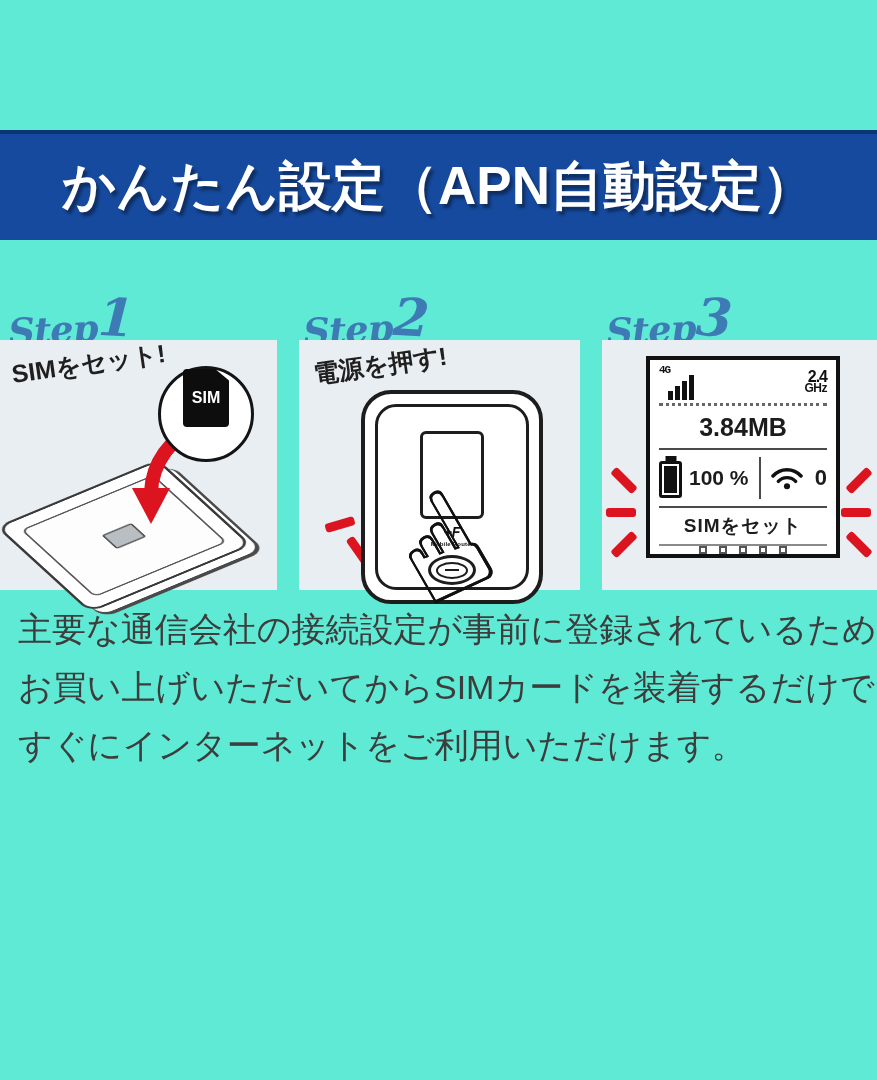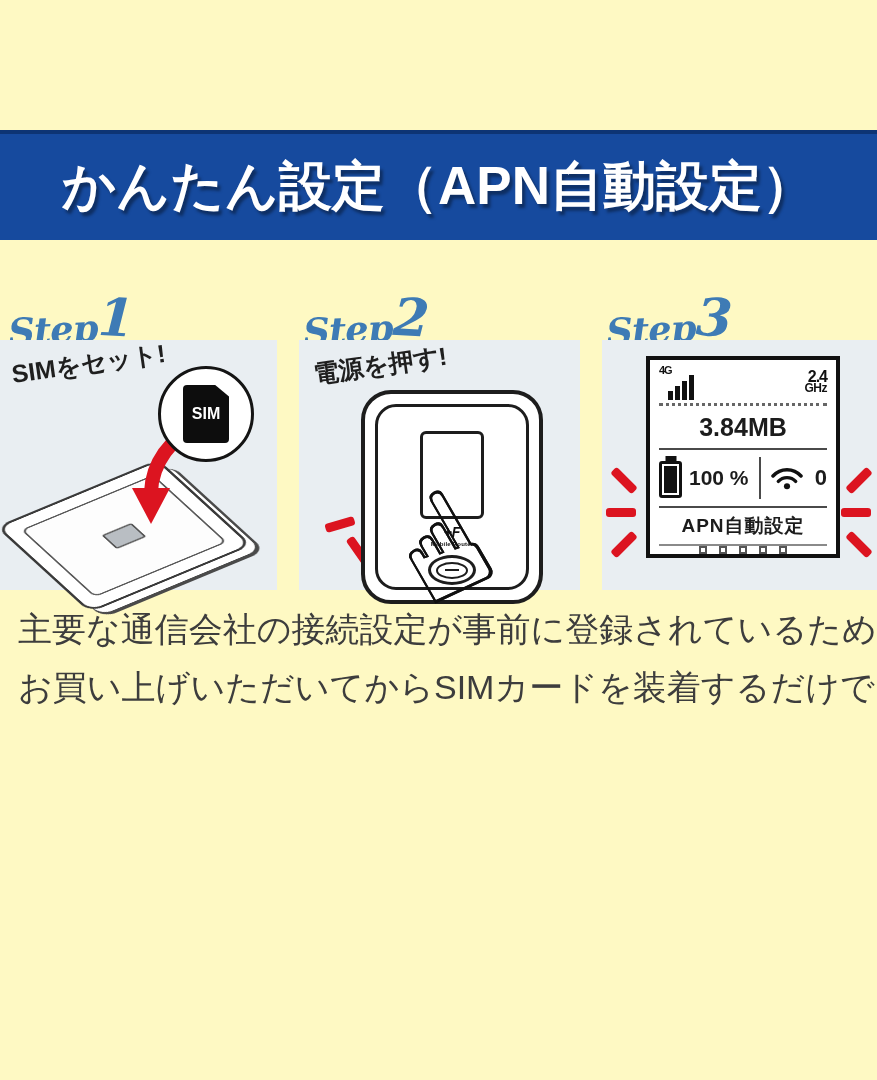--- a/index.html
+++ b/index.html
@@ -1,18 +1,18 @@
 <!DOCTYPE html>
 <html><head>
 <meta charset="utf-8">
 <style>
   * { margin:0; padding:0; box-sizing:border-box; }
   html,body { background:#ffffff; }
   body { font-family:"Liberation Sans", sans-serif; }
-  .canvas { position:relative; width:877px; height:1080px; background:#fef9c3; overflow:hidden; margin:0 auto; }
+  .canvas { position:relative; width:877px; height:1080px; background:#5eead4; overflow:hidden; margin:0 auto; }
 
   
   .banner { position:absolute; top:130px; left:0; width:877px; height:110px;
             background:#164a9e; border-top:4px solid #0d3474;
             display:flex; align-items:center; justify-content:center; }
   .banner-title { color:#ffffff; font-size:53px; font-weight:bold; letter-spacing:0px;
                   text-shadow:3px 4px 3px rgba(0,0,0,.38); white-space:nowrap; }
 
   
   .step-label { position:absolute; top:293px; color:#3e7bb5;
@@ -30,21 +30,21 @@
   #panel3 { left:602px; width:275px; }
 
   .instr { position:absolute; font-weight:bold; font-size:25px; color:#1f1f1f;
            transform:rotate(-8deg); transform-origin:left bottom; white-space:nowrap; }
   #panel1 .instr { left:14px; top:18px; }
   #panel2 .instr { left:17px; top:18px; }
 
   
   .sim-circle { position:absolute; left:158px; top:26px; width:96px; height:96px;
                 background:#ffffff; border:3px solid #141414; border-radius:50%;
-                display:flex; align-items:center; justify-content:center; z-index:3; }
+                display:flex; align-items:flex-start; justify-content:center; z-index:3; }
   .sim-chip { width:46px; height:58px; background:#0d0d0d; border-radius:4px;
               clip-path:polygon(0 0, 70% 0, 100% 20%, 100% 100%, 0 100%);
               display:flex; align-items:center; justify-content:center; }
   .sim-chip span { color:#ffffff; font-size:16px; font-weight:bold; letter-spacing:0; }
 
   .tray { position:absolute; left:26px; top:112px; width:196px; height:168px;
           background:#ffffff; border:3px solid #3a3a3a; border-radius:16px;
           transform:rotateX(52deg) rotateZ(-34deg);
           box-shadow:5px 12px 0 -2px #ffffff, 6px 15px 0 0 #4a4a4a; z-index:1; }
   .tray-inner { position:absolute; inset:15px; border:2px solid #5a5a5a; border-radius:8px; background:#fdfdfd; }
@@ -88,21 +88,21 @@
   .marks3.right .m1 { transform:rotate(-45deg); }
   .marks3.right .m2 { transform:rotate(0deg); }
   .marks3.right .m3 { transform:rotate(45deg); }
 
   
   .screen3 { position:absolute; left:44px; top:16px; width:194px; height:202px;
              background:#ffffff; border:4px solid #111111;
              display:flex; flex-direction:column; padding:0 9px; }
   .s3-row1 { height:46px; display:flex; justify-content:space-between; align-items:center;
              border-bottom:3px dotted #666; padding-top:2px; }
-  .sig { position:relative; height:34px; width:52px; }
+  .sig { position:relative; height:34px; width:52px;font-family:Liberation Mono, monospace; }
   .sig-4g { position:absolute; top:-2px; left:0; font-size:11px; font-weight:bold; color:#111; letter-spacing:-1px; }
   .sig-bars { position:absolute; left:9px; bottom:0; display:flex; align-items:flex-end; gap:2px; }
   .sig-bar { width:5px; background:#111; }
   .sig-bar.b1{height:9px} .sig-bar.b2{height:14px} .sig-bar.b3{height:19px} .sig-bar.b4{height:25px}
   .band { text-align:right; line-height:.8; color:#111; }
   .band-val  { font-size:16px; font-weight:bold; letter-spacing:-1px; }
   .band-unit { font-size:12px; font-weight:bold; letter-spacing:-.5px; }
   .s3-row2 { height:44px; display:flex; align-items:center; justify-content:center;
              font-size:25px; font-weight:bold; color:#1c1c1c; border-bottom:2px solid #4a4a4a; }
   .s3-row3 { height:58px; display:flex; align-items:center; border-bottom:2px solid #4a4a4a; }
@@ -222,21 +222,21 @@
         <div class="wifi-group">
           <svg width="32" height="24" viewBox="0 0 24 18">
             <path d="M1.5,7.5 A 14,14 0 0 1 22.5,7.5" fill="none" stroke="#111" stroke-width="2.6" stroke-linecap="round"></path>
             <path d="M5.5,11.5 A 9,9 0 0 1 18.5,11.5" fill="none" stroke="#111" stroke-width="2.6" stroke-linecap="round"></path>
             <circle cx="12" cy="15.2" r="2.3" fill="#111"></circle>
           </svg>
           <div class="wifi-count">0</div>
         </div>
       </div>
 
-      <div class="s3-row4">APN自動設定</div>
+      <div class="s3-row4">SIMをセット</div>
 
       <div class="s3-row5">
         <span class="sq"></span>
         <span class="sq"></span>
         <span class="sq"></span>
         <span class="sq"></span>
         <span class="sq"></span>
       </div>
     </div>
 
@@ -248,18 +248,19 @@
     <div class="marks3 right">
       <div class="mark m1"></div>
       <div class="mark m2"></div>
       <div class="mark m3"></div>
     </div>
   </section>
 
   <div class="description">
     <div>主要な通信会社の接続設定が事前に登録されているため、</div>
     <div>お買い上げいただいてからSIMカードを装着するだけで、</div>
+    <div>すぐにインターネットをご利用いただけます。</div>
   </div>
 
   <div class="note">
   </div>
 
 </div>
 
 </body></html>

